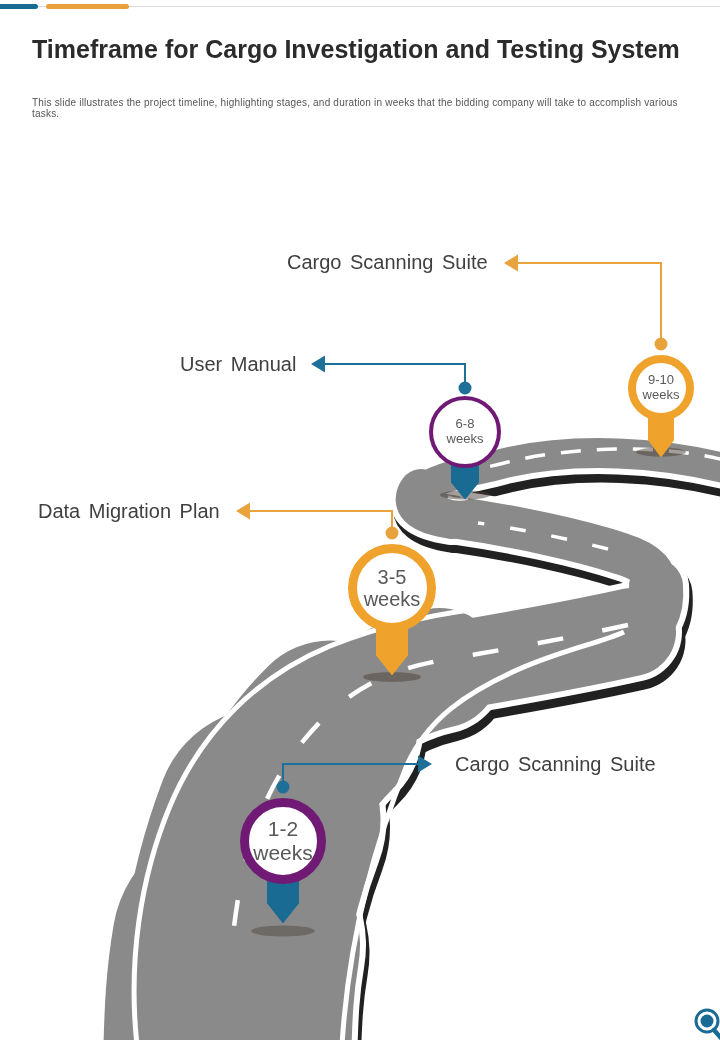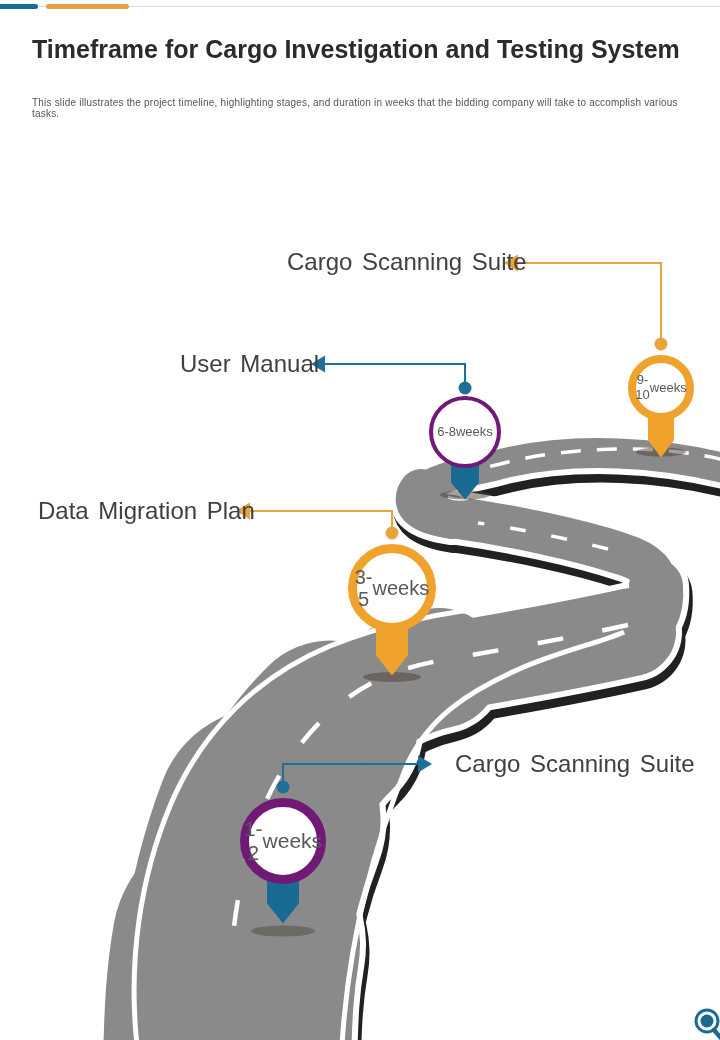--- a/index.html
+++ b/index.html
@@ -14,26 +14,26 @@
   .page-title{
     position:absolute;left:32px;top:14px;width:648px;
     font-size:25px;font-weight:700;color:#2b2b2b;line-height:37px;letter-spacing:0px;
   }
   .page-subtitle{
     position:absolute;left:32px;top:87px;width:660px;
     font-size:10px;color:#555555;letter-spacing:0.2px;
   }
   .road-svg{position:absolute;left:0;top:0;width:720px;height:1040px;}
   .ms-label{
-    position:absolute;font-size:24px;color:#404040;white-space:nowrap;word-spacing:3px;line-height:22px;
+    position:absolute;font-size:20px;color:#404040;white-space:nowrap;word-spacing:3px;line-height:22px;
   }
   .pin{
     position:absolute;box-sizing:border-box;background:#ffffff;border-radius:50%;
-    display:flex;flex-direction:row;align-items:center;justify-content:center;
-    color:#595959;text-align:center;line-height:1.12;
+    display:flex;flex-direction:column;align-items:center;justify-content:center;
+    color:#595959;text-align:left;line-height:1.12;
   }
   .pin-orange{border:8px solid #efa32c;}
   .pin-blue{border:4px solid #701a75;}
   .pin-910{left:628px;top:355px;width:66px;height:66px;font-size:13px;}
   .pin-68{left:429px;top:396px;width:72px;height:72px;font-size:13px;}
   .pin-35{left:348px;top:544px;width:88px;height:88px;font-size:20px;border-width:9px;}
   .pin-12{left:240px;top:798px;width:86px;height:86px;font-size:21px;border-width:9px;}
   .lbl-cargo-top{left:287px;top:251px;}
   .lbl-user-manual{left:180px;top:353px;}
   .lbl-data-migration{left:38px;top:500px;}

